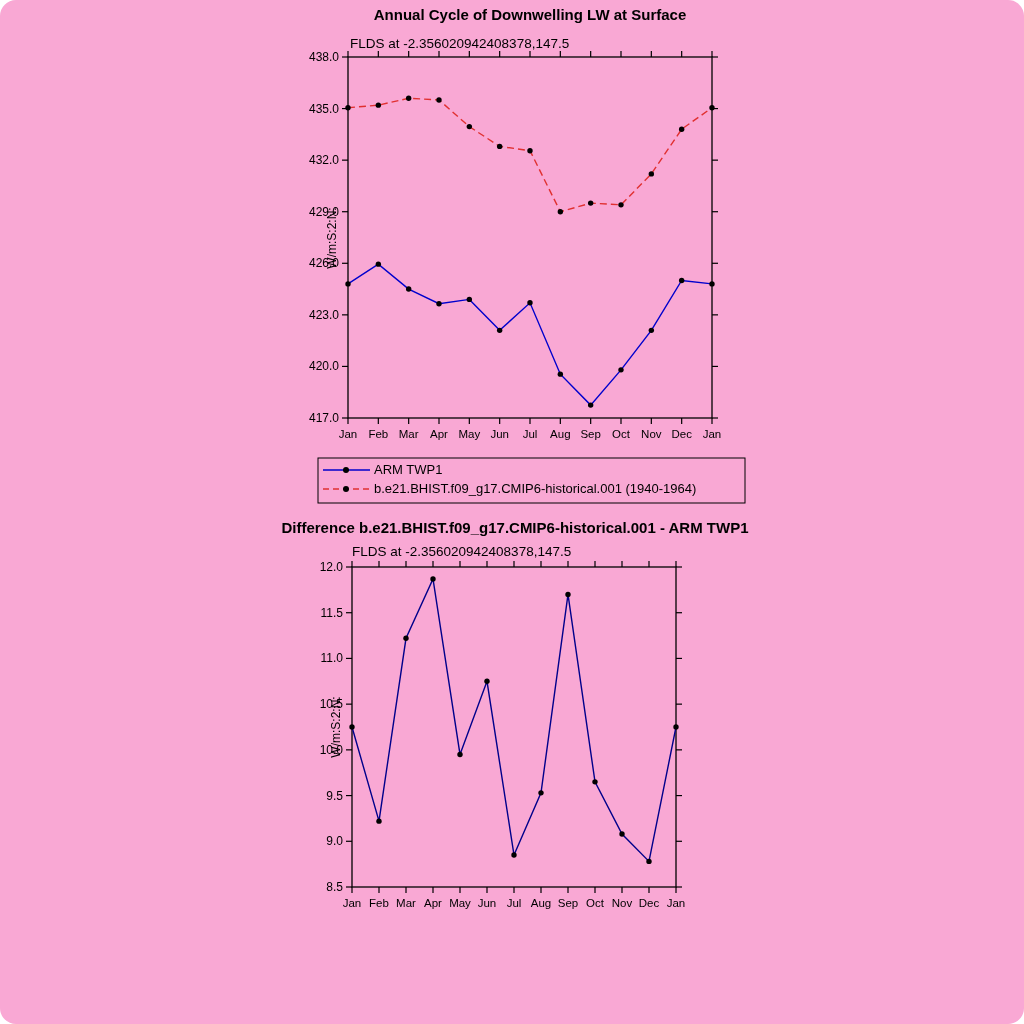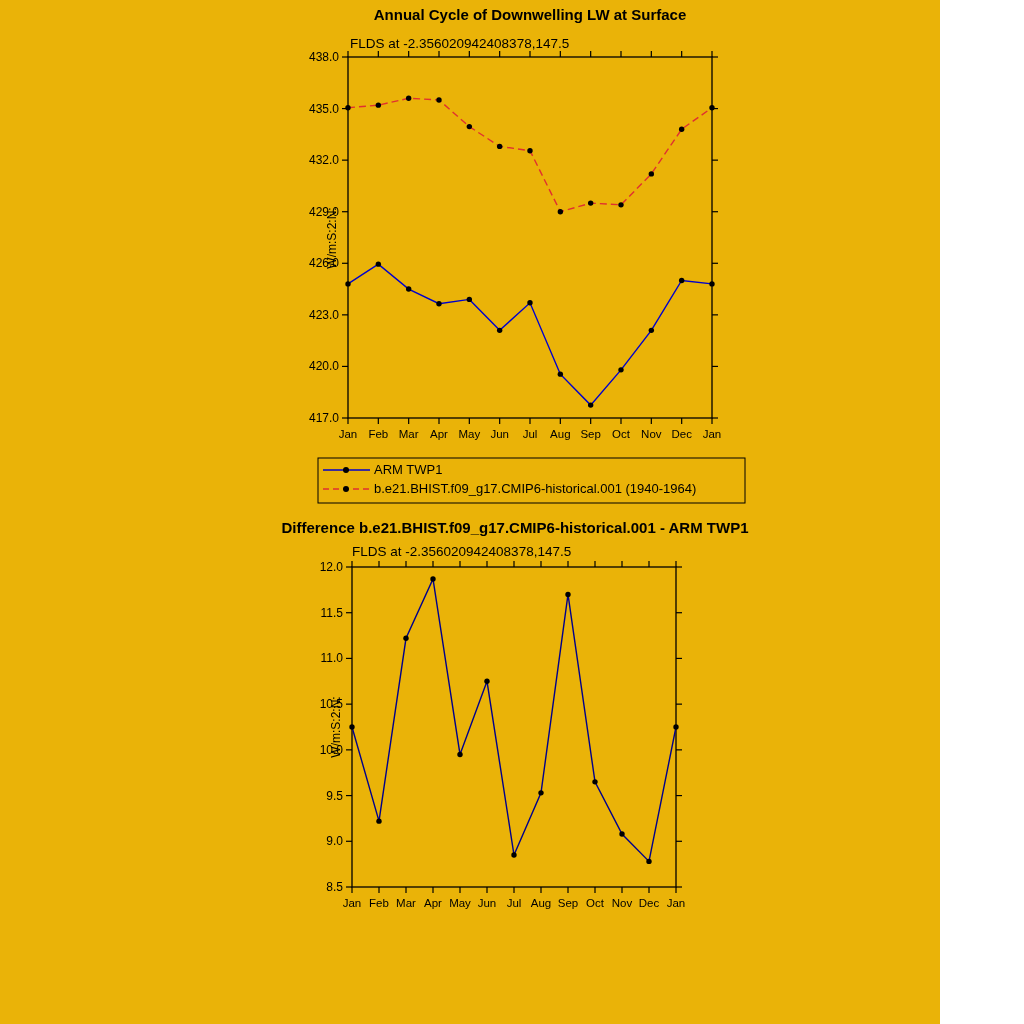--- a/index.html
+++ b/index.html
@@ -1,17 +1,17 @@
 <!DOCTYPE html>
 <html><head>
 <meta charset="utf-8">
 <style>
   html,body{margin:0;padding:0;background:#ffffff;}
-  .page{position:relative;width:940px;height:1024px;background:#eab308;overflow:hidden;
-        font-family:"Liberation Sans","DejaVu Sans",sans-serif;}
+  .page{position:relative;width:1024px;height:1024px;background:#f9a8d4;overflow:hidden;
+        font-family:"Liberation Sans","DejaVu Sans",sans-serif;border-radius:16px;}
   svg{position:absolute;overflow:visible;}
   svg text{font-family:"Liberation Sans","DejaVu Sans",sans-serif;fill:#000;}
   .chart-title{font-size:15px;font-weight:bold;}
   .chart-subtitle{font-size:13.5px;}
   .y-axis-title{font-size:12px;}
   .legend-label{font-size:13px;}
 </style>
 </head>
 <body>
 

